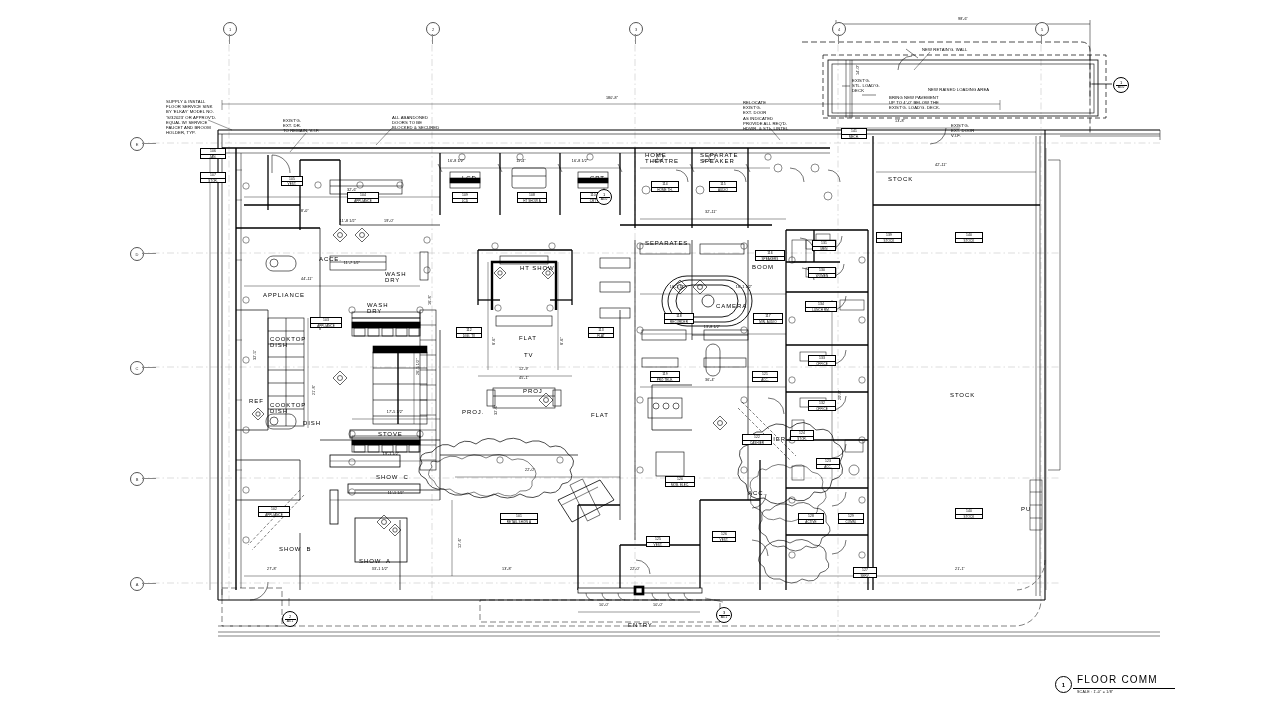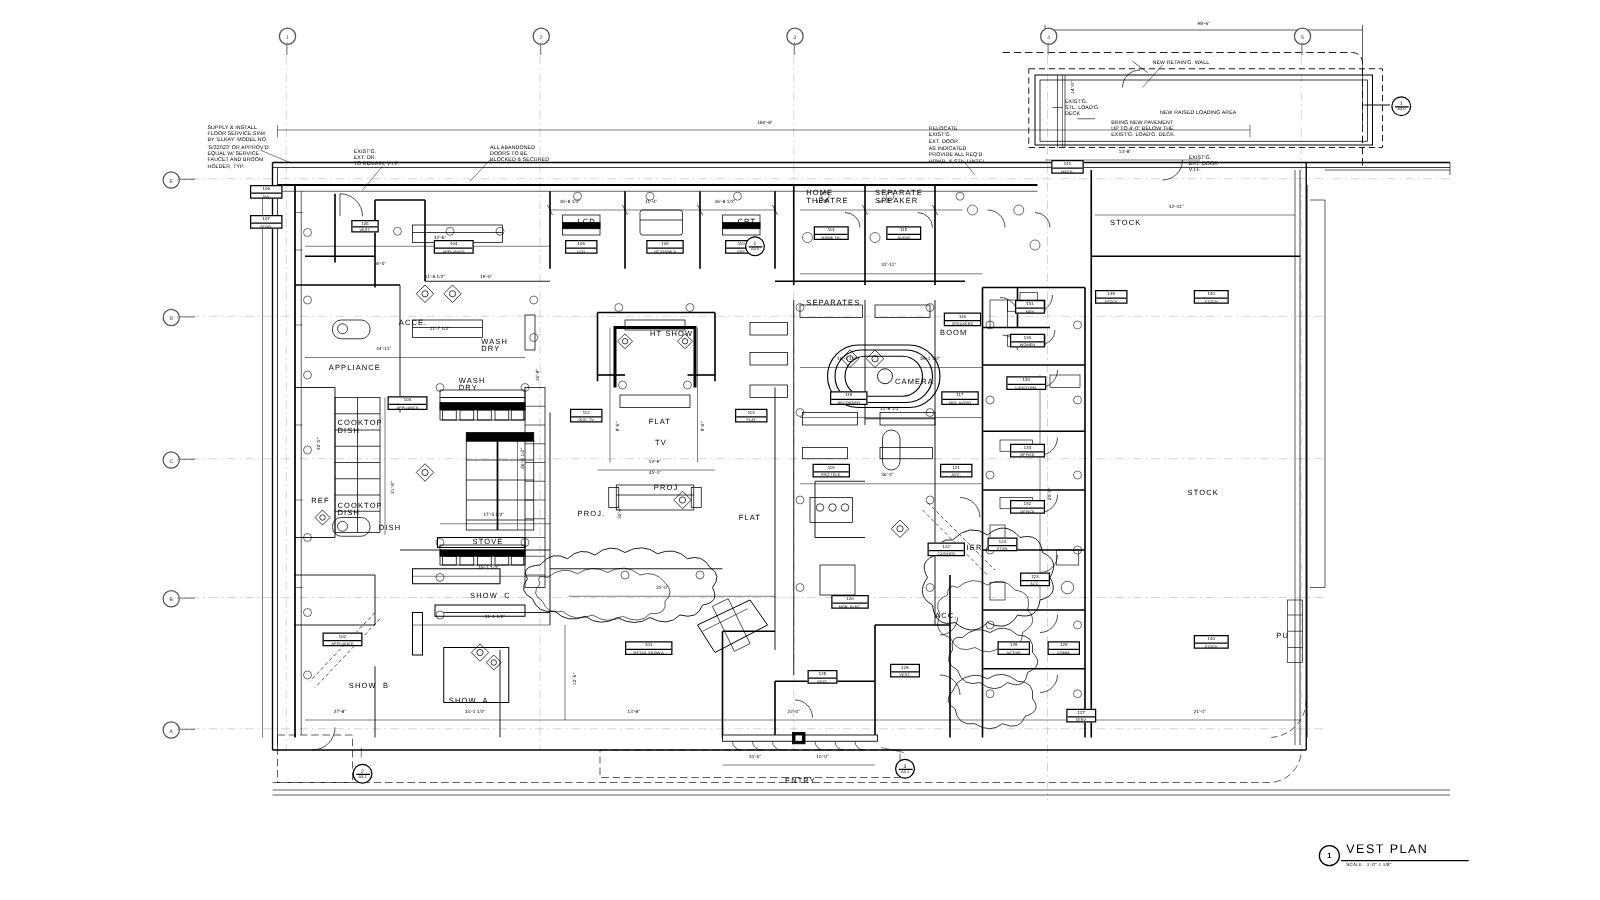--- a/index.html
+++ b/index.html
@@ -862,19 +862,19 @@
       </div>
       <div class="bubble bub-dark" style="left: 716px; top: 607px; width: 14px; height: 14px; flex-direction: column; line-height: 1;">
         <div style="font-size: 4px; border-bottom: 0.5px solid rgb(0, 0, 0); width: 11px; text-align: center;">3</div>
         <div style="font-size: 3.2px; text-align: center;">A3.1</div>
       </div>
     </div>
 
   <div style="position:absolute;left:1055px;top:672px;">
     <div style="position:relative;width:210px;height:34px;">
       <div class="bubble bub-dark" style="left:0;top:4px;width:15px;height:15px;font-size:6px;font-weight:bold;">1</div>
-      <div class="lbl tb-title" style="left:22px;top:2px;">VEST PLAN</div>
+      <div class="lbl tb-title" style="left:22px;top:2px;">FLOOR COMM</div>
       <div style="position:absolute;left:18px;top:16px;width:102px;height:0;border-top:1px solid #000;"></div>
       <div class="lbl tb-scale" style="left:22px;top:18px;">SCALE : 1'-0" = 1/8"</div>
     </div>
   </div>
 
 </div>
 
 </body></html>

